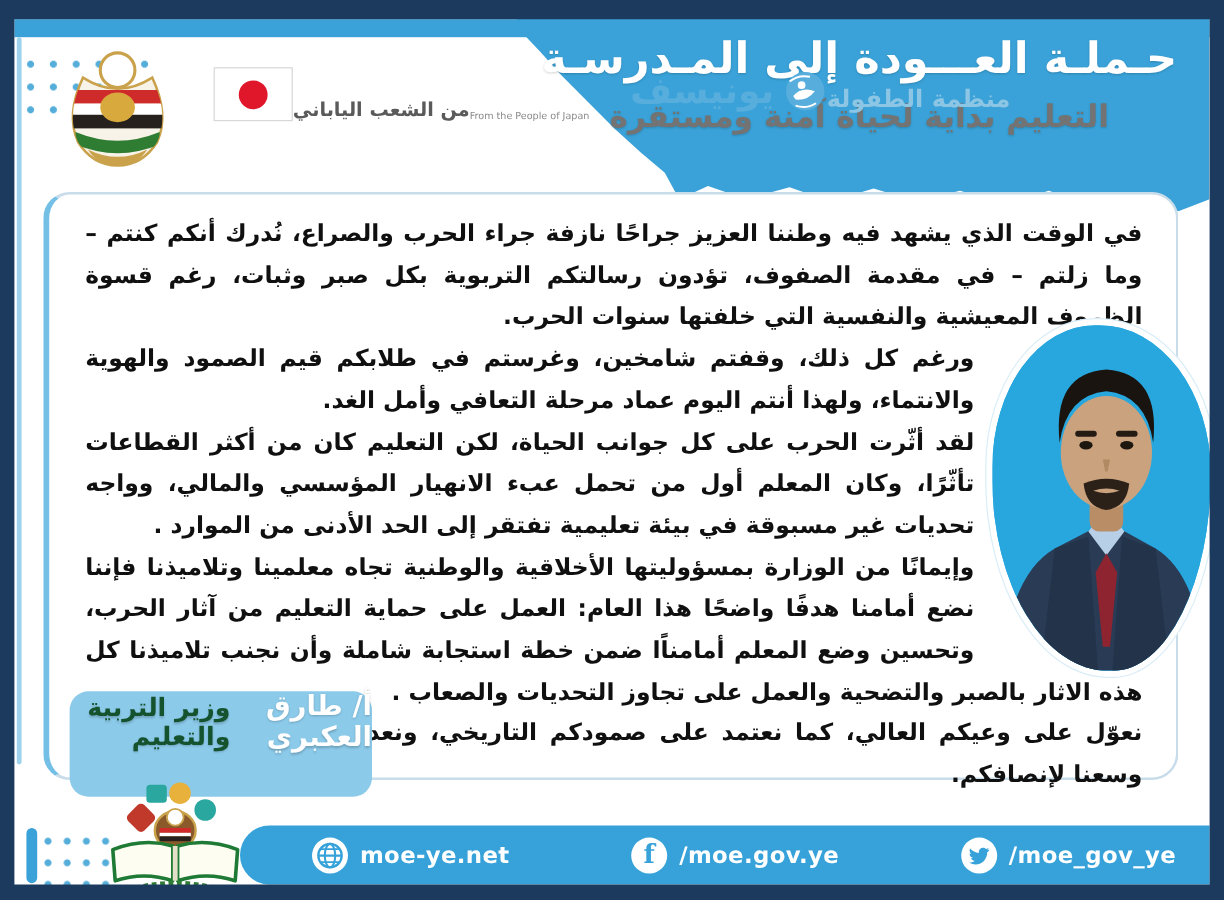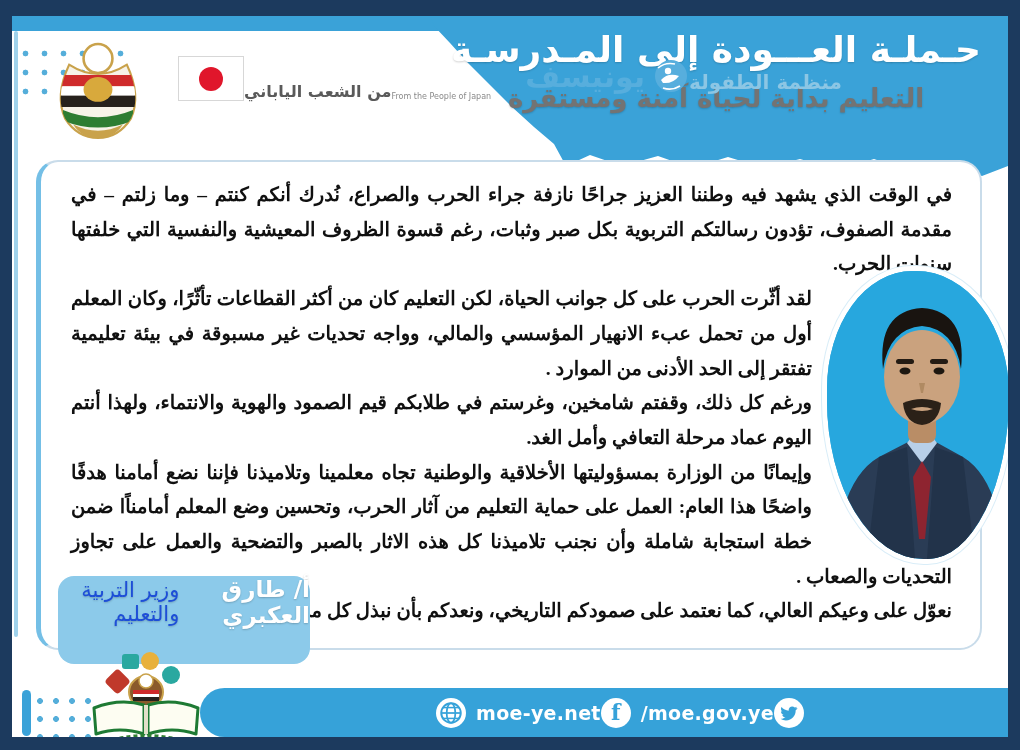--- a/index.html
+++ b/index.html
@@ -61,42 +61,42 @@
   
   .panel {
     position:absolute; left:36px; top:160px; width:946px; height:490px;
     background:#fff; border:2px solid #c9dcea; border-left:5px solid #74bfe6;
     border-radius:22px; z-index:2;
   }
   .body-text {
     direction:rtl; text-align:justify; padding:16px 28px 0 30px;
     font-size:19.5px; font-weight:bold; color:#101010; line-height:1.78;
   }
-  .body-text p { margin:0;font-family:Liberation Serif, serif; }
+  .body-text p { margin:0; }
   .photo-spacer { float:right; width:128px; height:262px; margin:4px 0 6px 12px; }
   
   .photo-blob {
     position:absolute; left:822px; top:266px; width:192px; height:298px; z-index:3;
     background:#27a7de; border:5px solid #ffffff;
     border-radius:48% 52% 46% 54% / 42% 44% 58% 56%;
     overflow:hidden; box-shadow:0 0 0 1px #d9edf8;
   }
   
   .signature {
     position:absolute; left:58px; top:576px; width:252px; height:88px; z-index:4;
     background:#8ccaea; border-radius:16px; display:flex; flex-direction:row;
     justify-content:center; direction:rtl;
   }
   .sig-name { color:#fff; font-weight:bold; font-size:23px; text-shadow:0 1px 2px rgba(0,0,0,.2); }
-  .sig-title { color:#1d4ed8; font-weight:normal; font-size:21px; margin-top:2px; text-shadow:0 1px 2px rgba(0,0,0,.2); }
+  .sig-title { color:#14532d; font-weight:bold; font-size:21px; margin-top:2px; text-shadow:0 1px 2px rgba(0,0,0,.2); }
   
   .footer-bar {
     position:absolute; left:200px; right:12px; top:688px; height:49px; z-index:20;
     background:#36a2d9; border-top-left-radius:26px; border-bottom-left-radius:26px;
-    display:flex; direction:ltr; align-items:center; justify-content:center; padding:0 28px 0 60px;
+    display:flex; direction:ltr; align-items:center; justify-content:space-between; padding:0 28px 0 60px;
   }
   .social { display:flex; align-items:center; gap:10px; cursor:pointer; }
   .social .disc {
     width:30px; height:30px; border-radius:50%; background:#fff; flex:0 0 auto;
     display:flex; align-items:center; justify-content:center;
   }
   .social .label { color:#fff; font-weight:bold; font-size:19px; letter-spacing:.3px; }
   .fb-glyph { color:#36a2d9; font-weight:bold; font-size:22px; font-family:"DejaVu Serif", serif; line-height:1; margin-top:-2px; }
   .edu-logo { position:absolute; left:86px; top:648px; z-index:22; }
 </style>
@@ -152,22 +152,22 @@
         <span class="unicef-name">يونيسف</span>
       </div>
       <div class="unicef-sub">منظمة الطفولة</div>
     </div>
   </div>
 
   <div class="panel">
     <div class="body-text">
       <p>في الوقت الذي يشهد فيه وطننا العزيز جراحًا نازفة جراء الحرب والصراع، نُدرك أنكم كنتم – وما زلتم – في مقدمة الصفوف، تؤدون رسالتكم التربوية بكل صبر وثبات، رغم قسوة الظروف المعيشية والنفسية التي خلفتها سنوات الحرب.</p>
       <div class="photo-spacer"></div>
+      <p>ورغم كل ذلك، وقفتم شامخين، وغرستم في طلابكم قيم الصمود والهوية والانتماء، ولهذا أنتم اليوم عماد مرحلة التعافي وأمل الغد.</p>
       <p>لقد أثّرت الحرب على كل جوانب الحياة، لكن التعليم كان من أكثر القطاعات تأثّرًا، وكان المعلم أول من تحمل عبء الانهيار المؤسسي والمالي، وواجه تحديات غير مسبوقة في بيئة تعليمية تفتقر إلى الحد الأدنى من الموارد .</p>
-      <p>ورغم كل ذلك، وقفتم شامخين، وغرستم في طلابكم قيم الصمود والهوية والانتماء، ولهذا أنتم اليوم عماد مرحلة التعافي وأمل الغد.</p>
       <p>وإيمانًا من الوزارة بمسؤوليتها الأخلاقية والوطنية تجاه معلمينا وتلاميذنا فإننا نضع أمامنا هدفًا واضحًا هذا العام: العمل على حماية التعليم من آثار الحرب، وتحسين وضع المعلم أمامناًا ضمن خطة استجابة شاملة وأن نجنب تلاميذنا كل هذه الاثار بالصبر والتضحية والعمل على تجاوز التحديات والصعاب .</p>
       <p>نعوّل على وعيكم العالي، كما نعتمد على صمودكم التاريخي، ونعدكم بأن نبذل كل ما في وسعنا لإنصافكم.</p>
     </div>
   </div>
 
   <div class="photo-blob">
     <svg width="182" height="288" viewBox="0 0 182 288">
       <rect width="182" height="288" fill="#27a7de"></rect>
       <path d="M8,288 Q14,208 52,186 L83,170 L95,190 L107,170 L136,186 Q172,208 178,288 Z" fill="#2a3c55"></path>
       <path d="M52,186 L80,176 L88,288 L40,288 Z" fill="#22334a"></path>
@@ -213,20 +213,21 @@
           <span class="fb-glyph">f</span>
         </span>
       <span class="label">/moe.gov.ye</span>
     </div>
     <div class="social">
       <span class="disc">
         <svg width="20" height="20" viewBox="0 0 24 24">
             <path fill="#36a2d9" d="M22 5.9c-.7.3-1.5.6-2.3.7.8-.5 1.5-1.3 1.8-2.2-.8.5-1.7.8-2.6 1-.8-.8-1.9-1.3-3.1-1.3-2.3 0-4.2 1.9-4.2 4.2 0 .3 0 .7.1 1-3.5-.2-6.6-1.9-8.7-4.4-.4.6-.6 1.3-.6 2.1 0 1.5.7 2.8 1.9 3.5-.7 0-1.3-.2-1.9-.5v.1c0 2 1.4 3.7 3.4 4.1-.4.1-.7.2-1.1.2-.3 0-.5 0-.8-.1.5 1.7 2.1 2.9 3.9 2.9-1.4 1.1-3.2 1.8-5.2 1.8H2c1.9 1.2 4.1 1.9 6.3 1.9 7.5 0 11.7-6.3 11.7-11.7v-.5c.8-.6 1.5-1.3 2-2.1z"></path>
           </svg>
       </span>
+      <span class="label">/moe_gov_ye</span>
     </div>
   </div>
 
   <div class="edu-logo">
     <svg width="120" height="102" viewBox="0 0 120 102">
       <rect x="22" y="24" width="19" height="19" rx="4" fill="#c0392b" transform="rotate(45 31.5 33.5)"></rect>
       <rect x="36" y="6" width="17" height="15" rx="3" fill="#2aa8a0"></rect>
       <circle cx="64" cy="13" r="9" fill="#e8b13c"></circle>
       <circle cx="85" cy="27" r="9" fill="#2aa8a0"></circle>
       <ellipse cx="60" cy="44" rx="17" ry="16" fill="#8a5a2b" stroke="#c9a24b" stroke-width="2"></ellipse>

